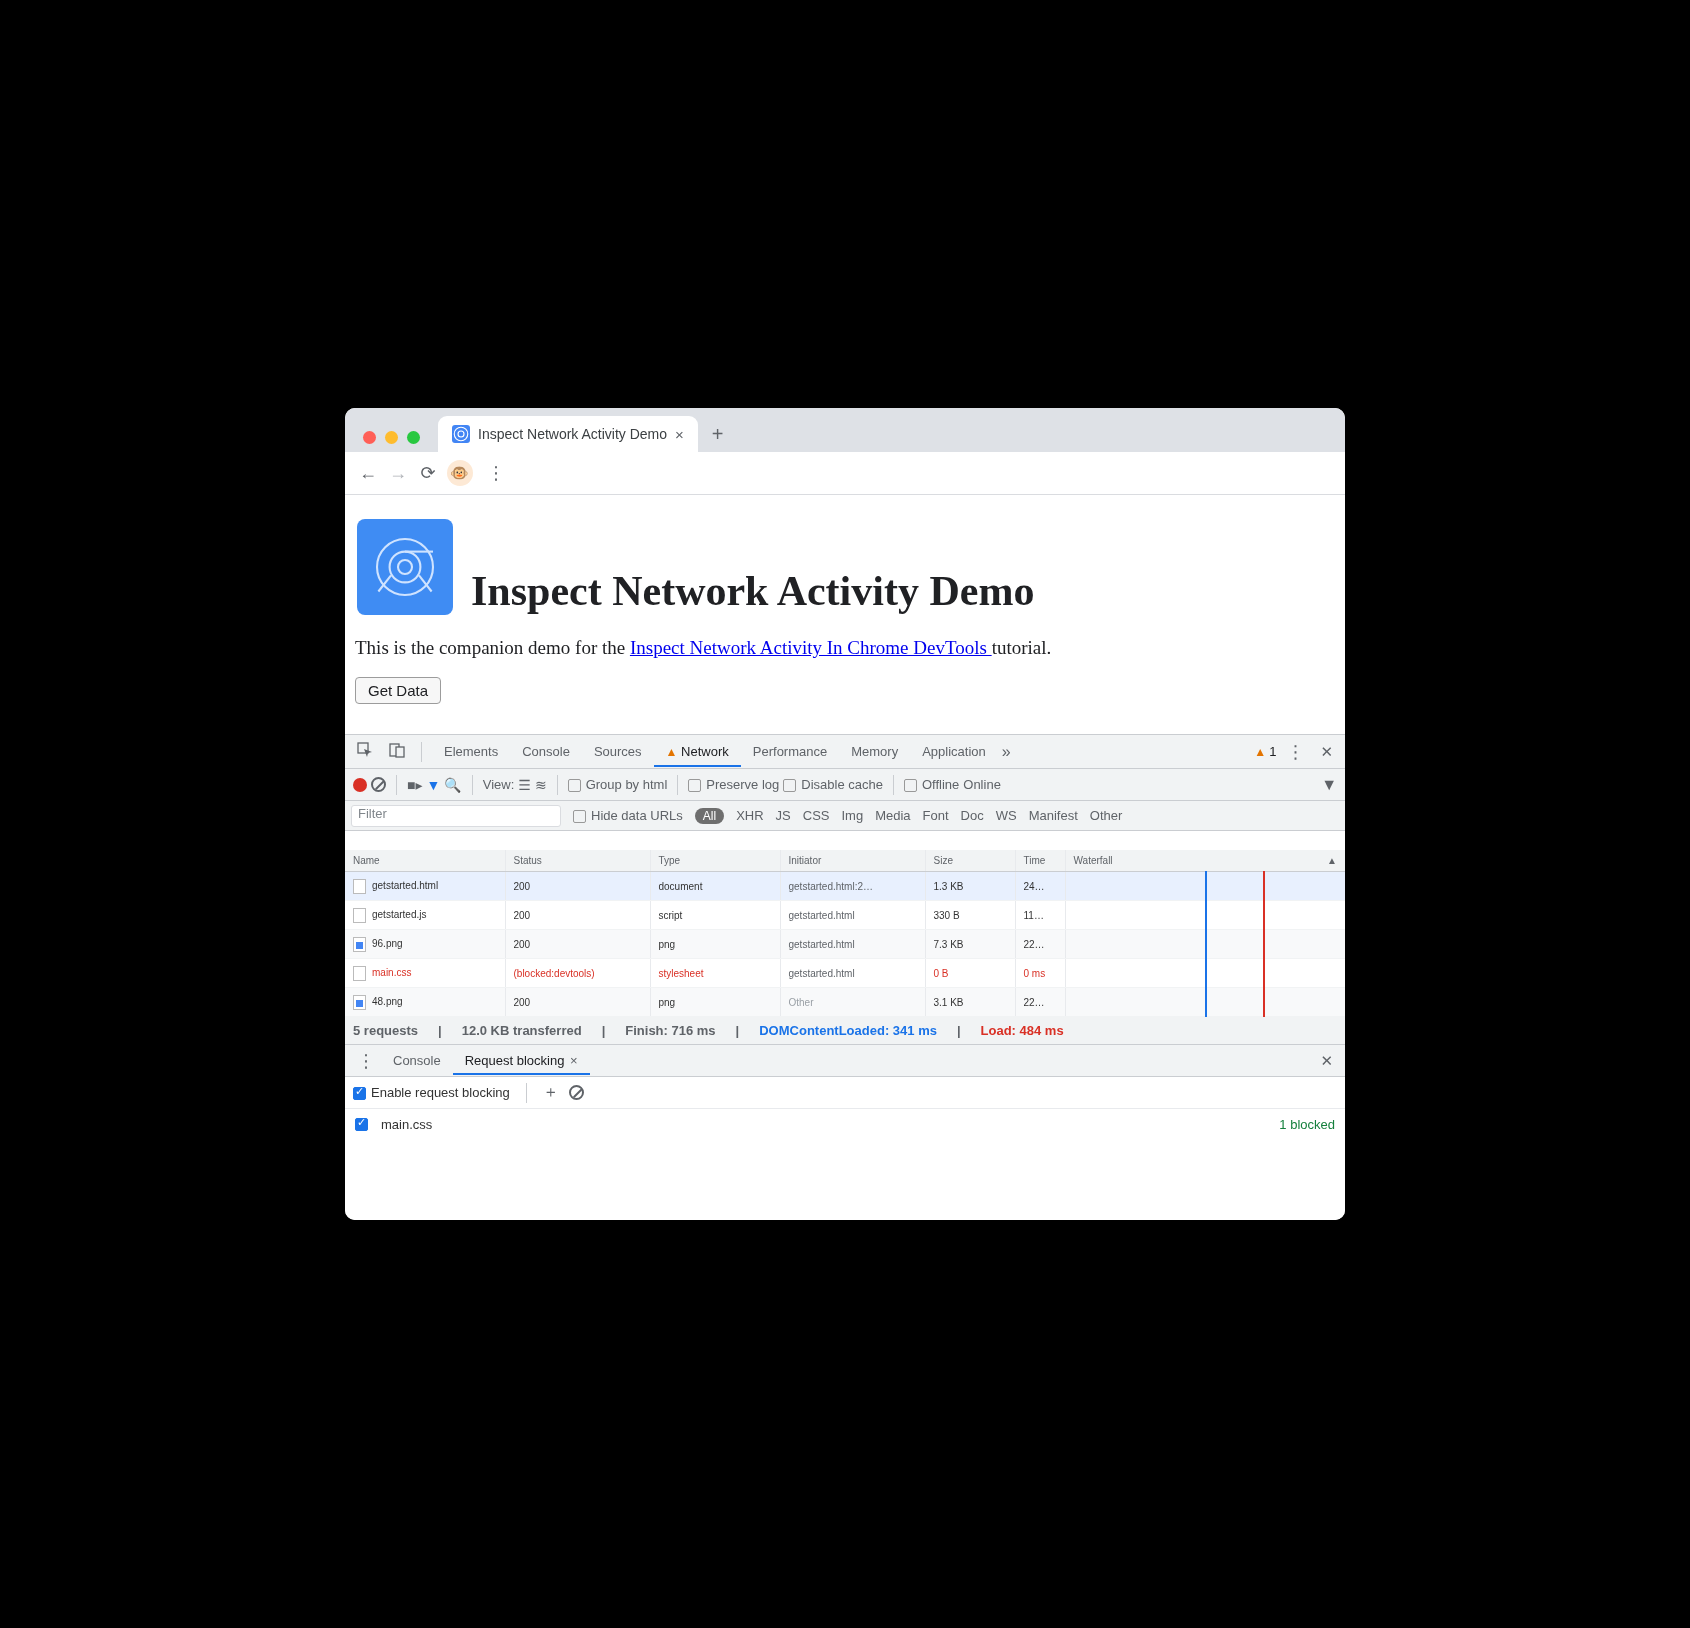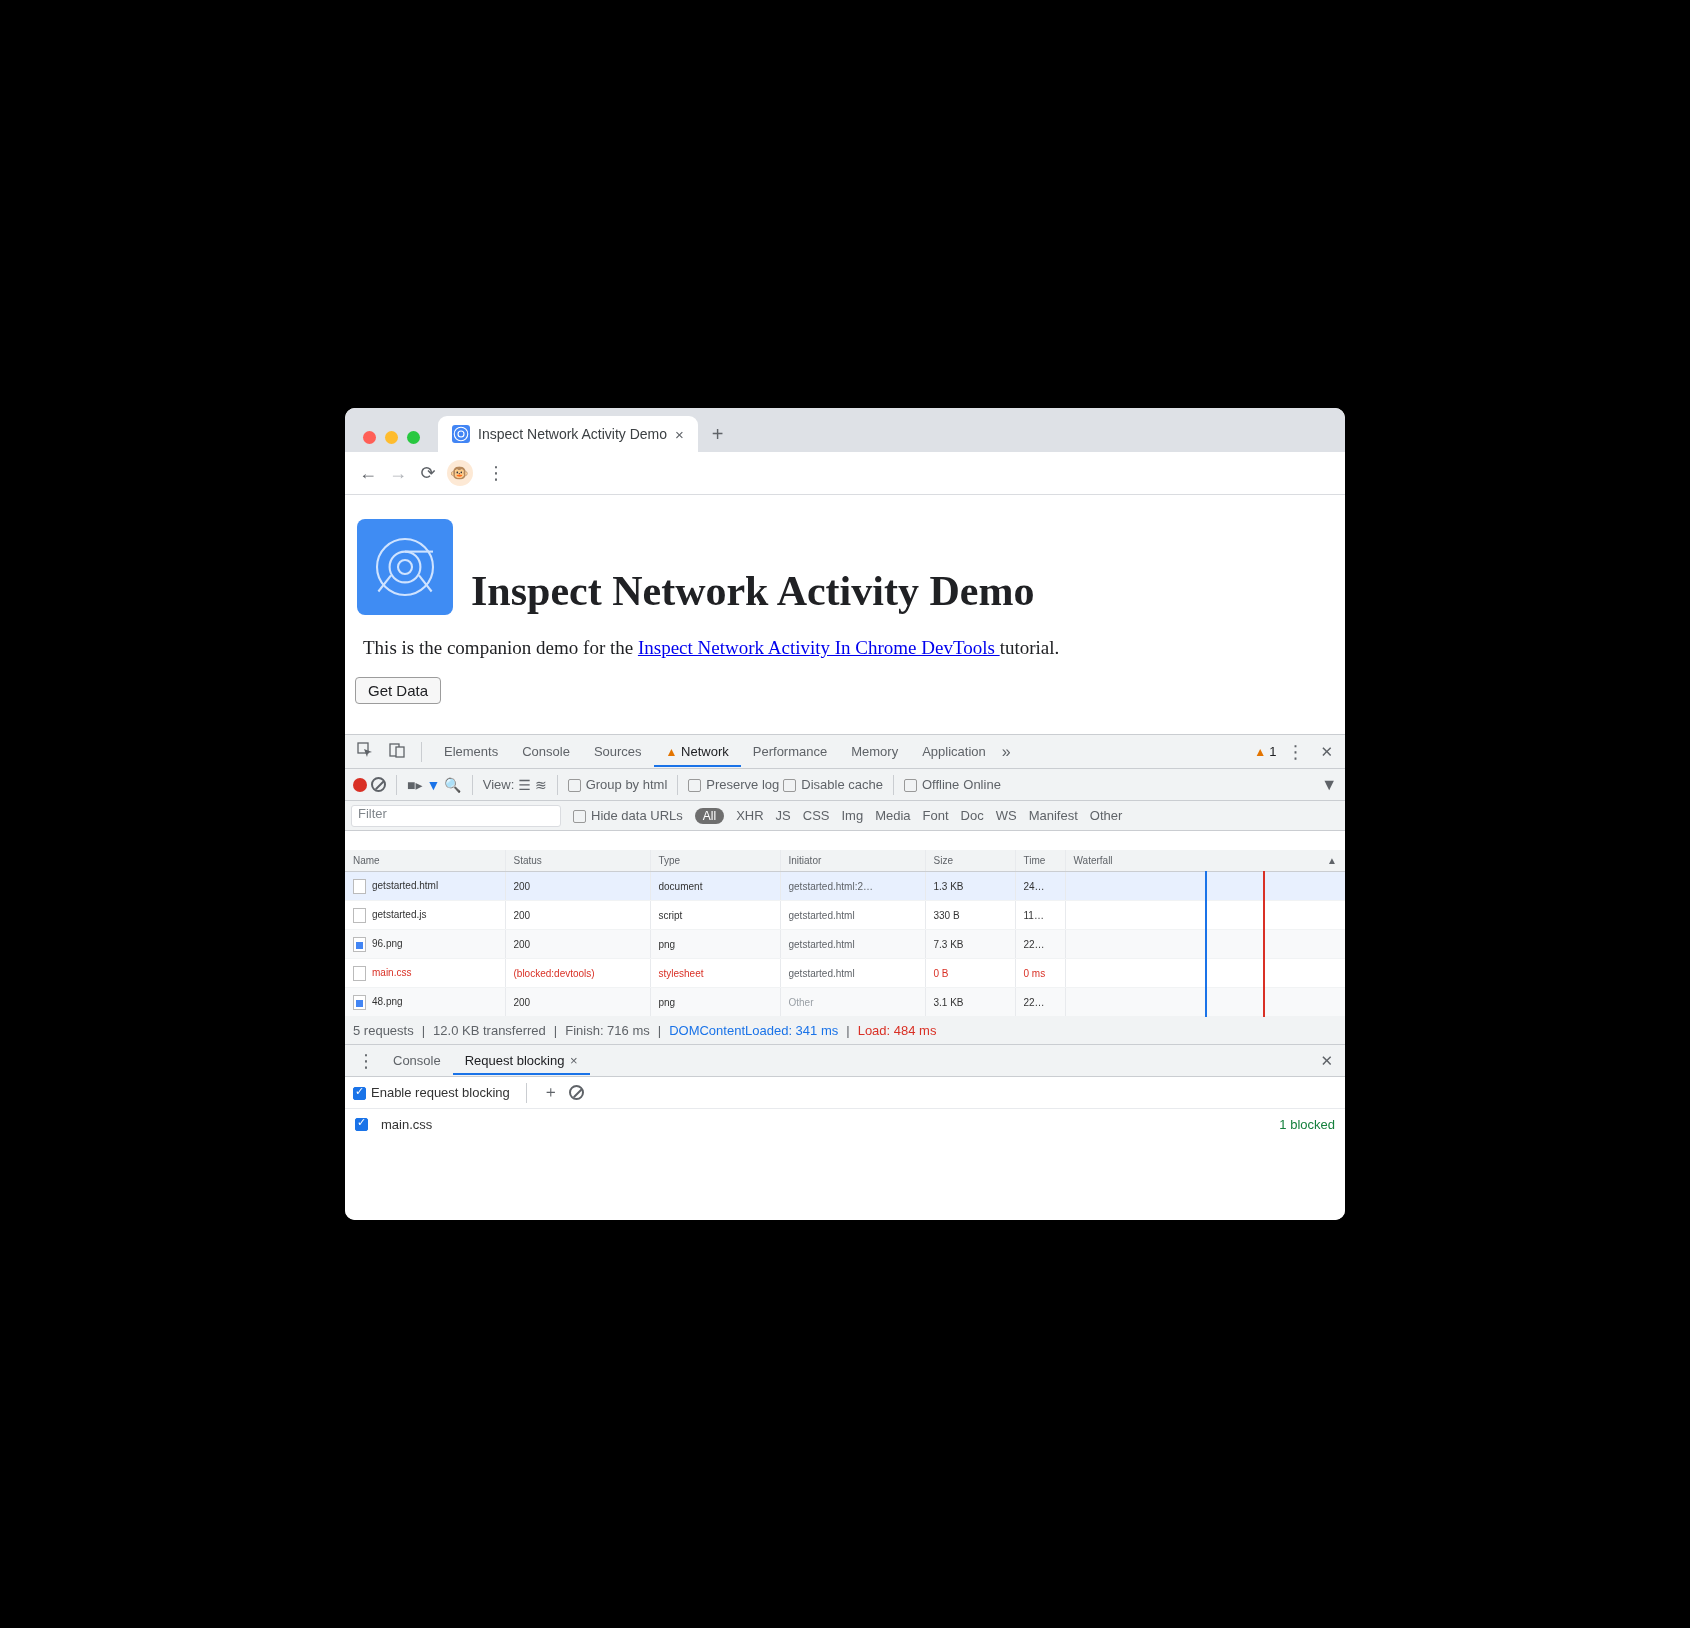--- a/index.html
+++ b/index.html
@@ -64,21 +64,21 @@
 
   
   .page { padding: 24px 10px 30px; background:#fff; }
   .page-head { display:flex; align-items:flex-end; gap:4px; }
   .blue-logo {
     width:96px;height:96px;background:#3f8cf3;border-radius:8px;
     display:flex;align-items:center;justify-content:center;margin:0 14px 0 2px;
   }
   .blue-logo svg { width:70px;height:70px; }
   h1.page-title { font-family:"Times New Roman",serif; font-size:42px; margin:0; font-weight:bold; }
-  .para { font-family:"Times New Roman",serif; font-size:19px; margin:22px 8px 18px; }
+  .para { font-family:"Times New Roman",serif; font-size:19px; margin:22px 0 18px; }
   .para a { color:#0000ee; text-decoration:underline; }
   .btn {
     display:inline-block; padding:4px 12px; font-size:15px;
     border:1px solid #9c9c9c; border-radius:4px; background:#f7f7f7;
   }
 
   
   .devtools { border-top:1px solid #cacdd1; font-size:13px; color:#333; }
   .dt-tabs, .dt-tools, .dt-filter, .dt-status, .dt-drawer-tabs, .dt-drawer-tools {
     display:flex; align-items:center; background:#f1f3f4; border-bottom:1px solid #cacdd1;
@@ -135,21 +135,21 @@
   .sort-arrow::after { content:"▲"; position:absolute; right:8px; color:#5f6368; font-size:10px; }
 
   
   .wf { position:relative; height:18px; }
   .wf-line { position:absolute;top:-6px;bottom:-6px;width:2px; }
   .wf-line.blue { background:#1a73e8; }
   .wf-line.red { background:#d93025; }
   .wf-bar { position:absolute;top:3px;height:12px; }
   .wf-seg { display:inline-block;height:12px;vertical-align:top; }
 
-  .dt-status { height:28px; padding:0 8px; gap:4px; font-size:13px; color:#5f6368; }
+  .dt-status { height:28px; padding:0 8px; gap:16px; font-size:13px; color:#5f6368;font-weight:bold; }
   .dt-status .dcl { color:#1a73e8; }
   .dt-status .load { color:#d93025; }
   .st-sep { margin:0 4px; }
 
   .dt-drawer-tabs { height:32px; padding:0 6px; }
   .drawer-tab { padding:5px 12px; color:#5f6368; }
   .drawer-tab.active { color:#202124; border-bottom:2px solid #1a73e8; }
   .drawer-x { font-size:13px; color:#5f6368; margin-left:2px; }
 
   .dt-drawer-tools { height:32px; padding:0 8px; gap:10px; background:#fff; border-bottom:1px solid #e8eaed; }

